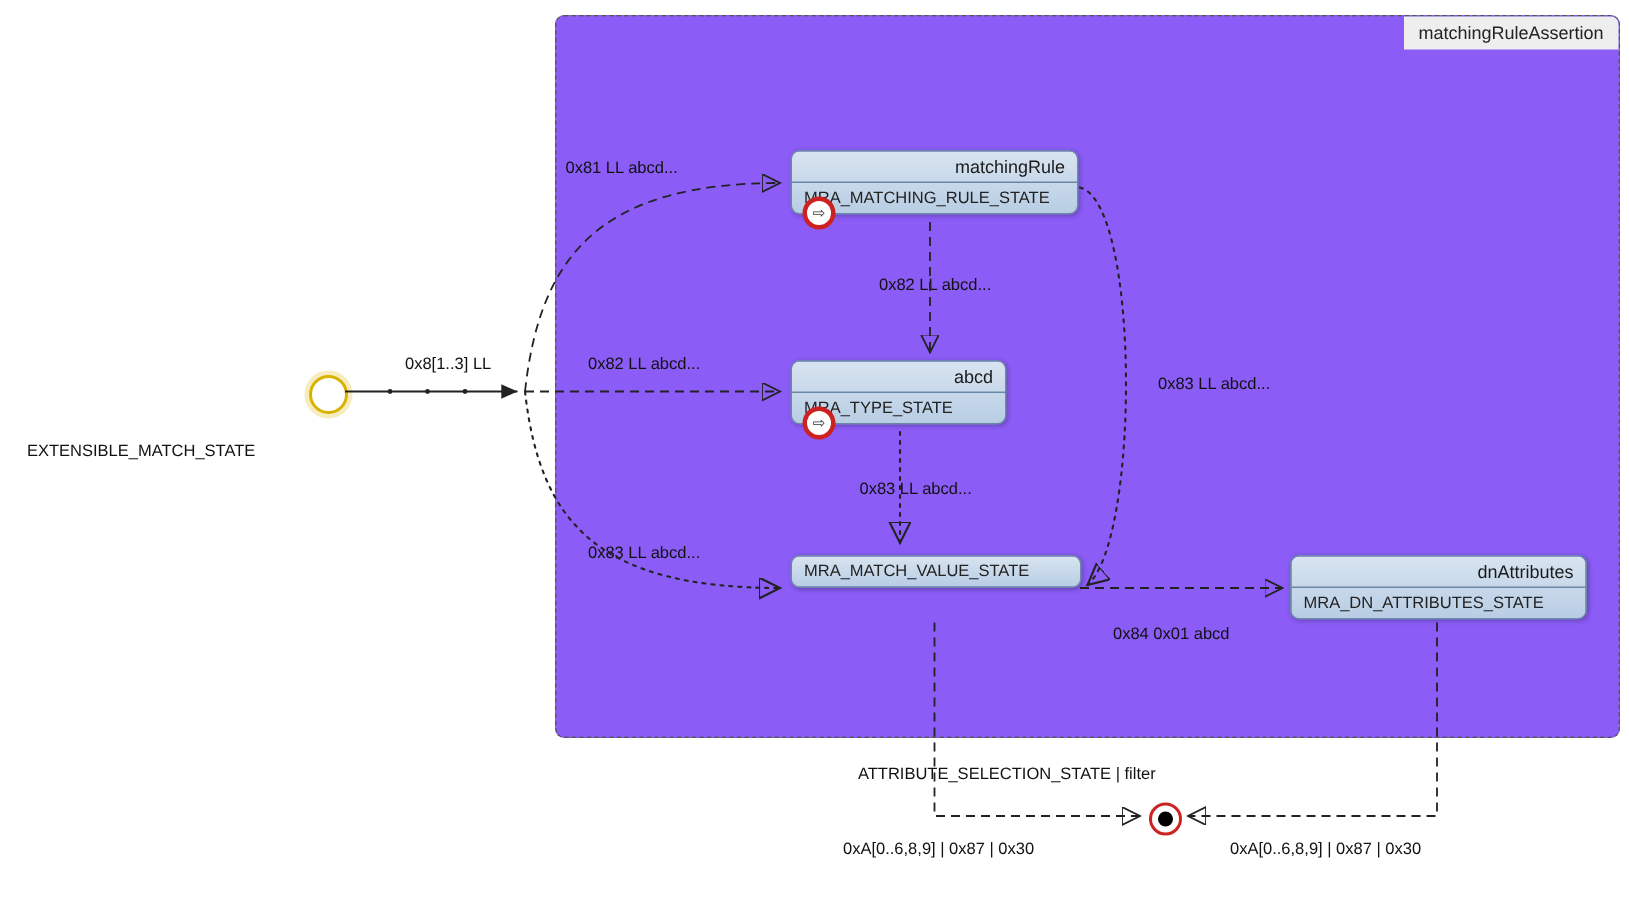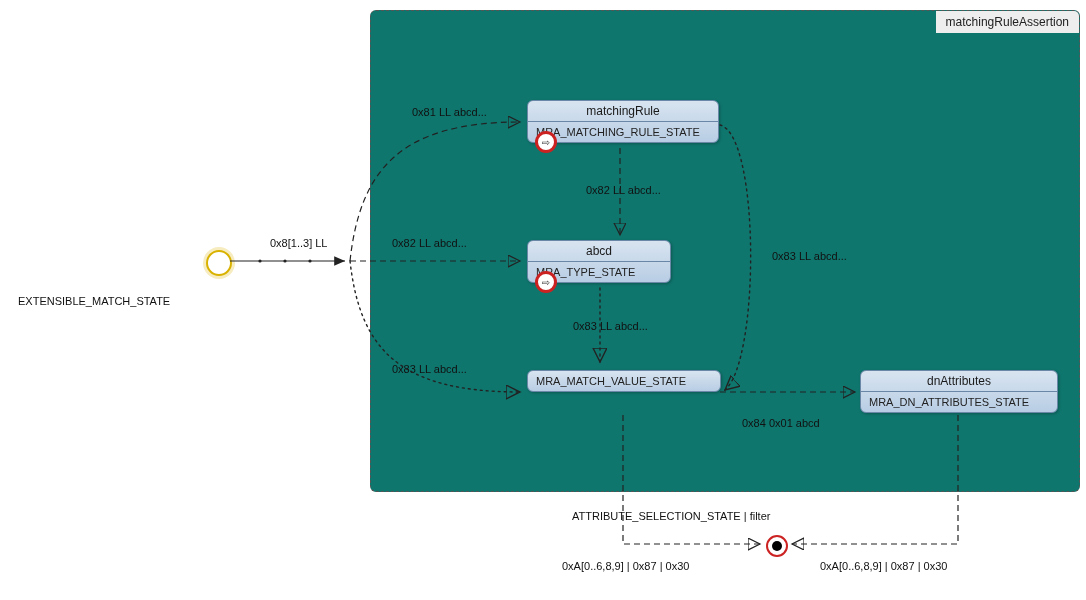--- a/index.html
+++ b/index.html
@@ -9,21 +9,21 @@
     font-size: 12px;
     background: #fff;
     width: 1086px;
     height: 600px;
     position: relative;
     overflow: hidden;
   }
   .container-box {
     position: absolute;
     border: 1.5px dashed #555;
-    background: #0f766e;
+    background: #8b5cf6;
     border-radius: 6px;
     text-align: right;
   }
   .container-title {
     position: absolute;
     top: 0;
     right: 0;
     background: #eeeeee;
     padding: 4px 10px;
     font-size: 12px;
@@ -33,21 +33,21 @@
   }
   .state-node {
     position: absolute;
     background: linear-gradient(#d8e4f0, #b8cde4);
     border: 1px solid #6b87a8;
     border-radius: 6px;
     box-shadow: 1px 1px 3px rgba(0,0,0,0.25);
     overflow: visible;
   }
   .state-title {
-    text-align: center;
+    text-align: right;
     font-size: 12px;
     padding: 3px 8px;
     border-bottom: 1px solid #6b87a8;
     color: #1a1a1a;
   }
   .state-body {
     text-align: left;
     font-size: 11px;
     padding: 4px 8px;
     color: #222;
@@ -137,21 +137,21 @@
 <div class="state-node" style="left:860px; top:370px; width:196px;">
   <div class="state-title">dnAttributes</div>
   <div class="state-body">MRA_DN_ATTRIBUTES_STATE</div>
 </div>
 
 <div class="end-node" style="left:766px; top:535px;">
   <div class="inner"></div>
 </div>
 
 <div class="label" style="left:258px; top:237px;margin-left:12px;">0x8[1..3] LL</div>
-<div class="label" style="left:412px; top:106px;">0x81 LL abcd...</div>
+<div class="label" style="left:377px; top:106px;">0x81 LL abcd...</div>
 <div class="label" style="left:586px; top:184px;">0x82 LL abcd...</div>
 <div class="label" style="left:392px; top:237px;">0x82 LL abcd...</div>
 <div class="label" style="left:772px; top:250px;">0x83 LL abcd...</div>
 <div class="label" style="left:573px; top:320px;">0x83 LL abcd...</div>
 <div class="label" style="left:392px; top:363px;">0x83 LL abcd...</div>
 <div class="label" style="left:742px; top:417px;">0x84 0x01 abcd</div>
 <div class="label" style="left:572px; top:510px;">ATTRIBUTE_SELECTION_STATE | filter</div>
 <div class="label" style="left:562px; top:560px;">0xA[0..6,8,9] | 0x87 | 0x30</div>
 <div class="label" style="left:820px; top:560px;">0xA[0..6,8,9] | 0x87 | 0x30</div>
 

